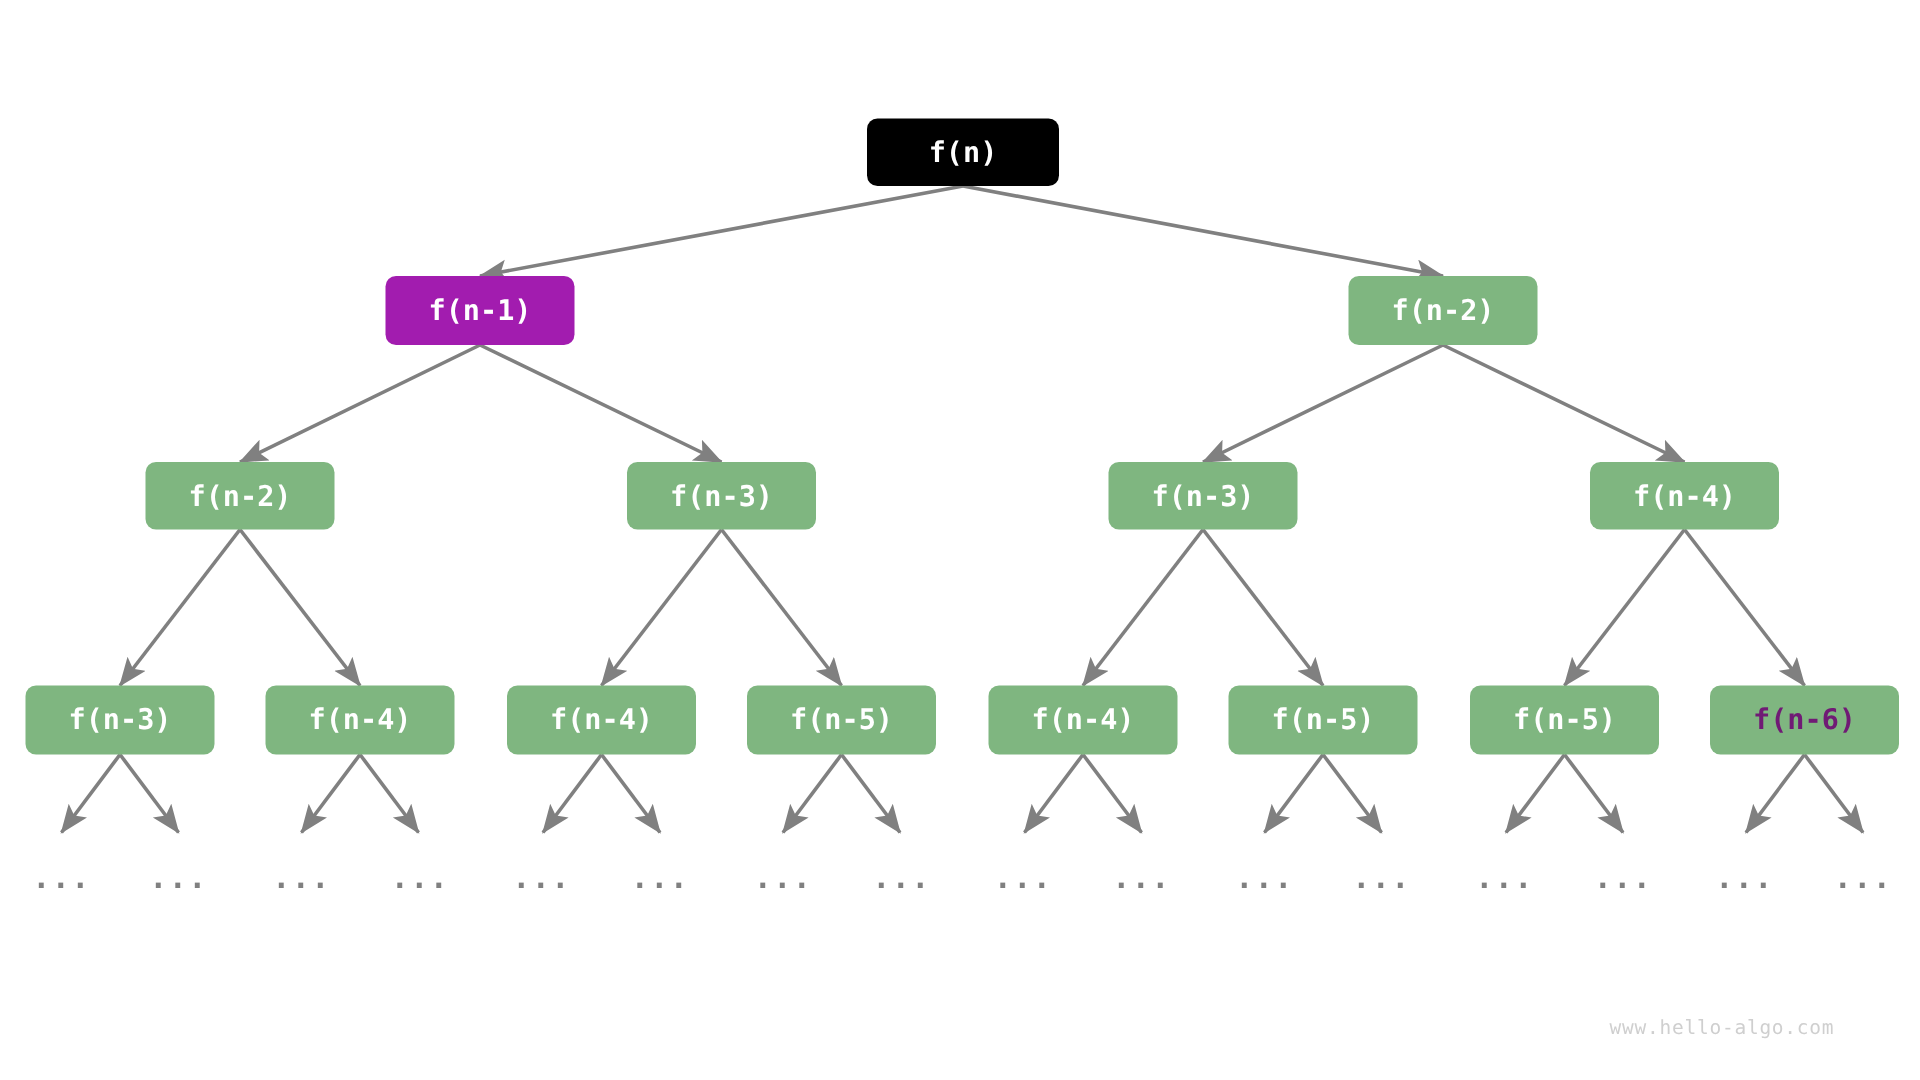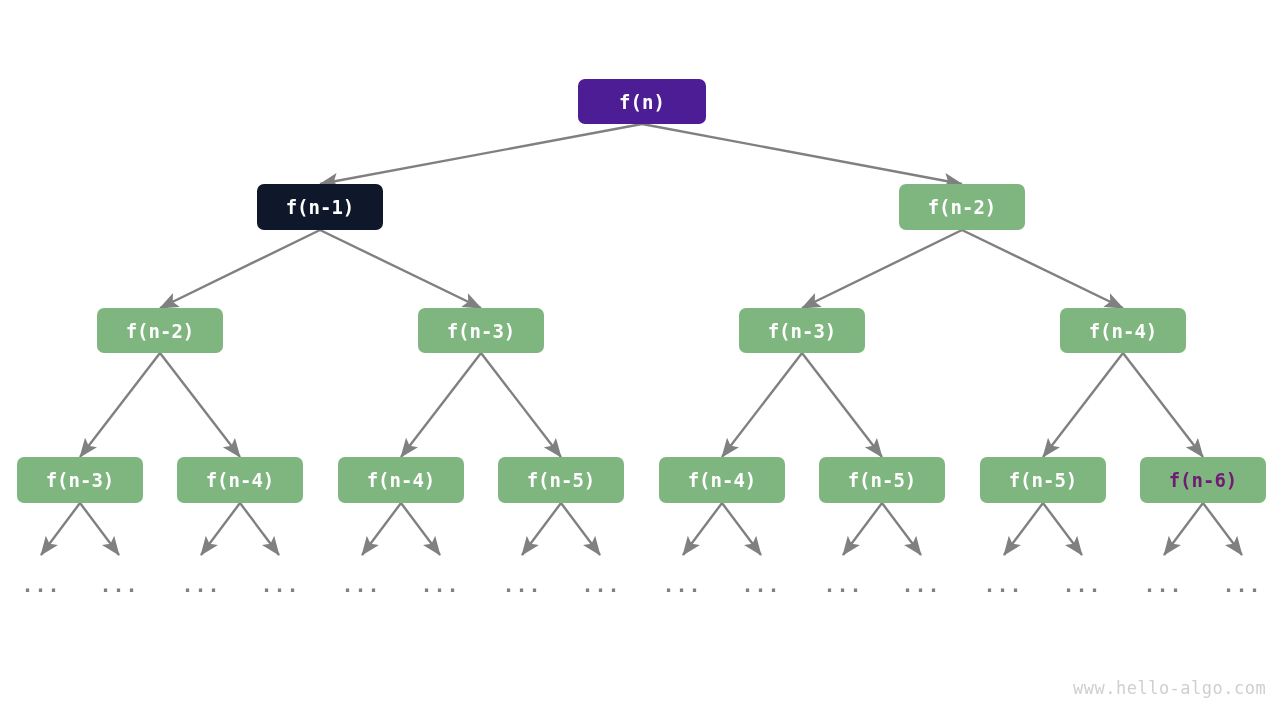--- a/index.html
+++ b/index.html
@@ -53,21 +53,21 @@
     font-weight: bold;
     letter-spacing: 1px;
     transform: translate(-50%, -50%);
     white-space: nowrap;
     user-select: none;
   }
   #watermark {
     position: absolute;
     color: #cfcfcf;
     font-family: "DejaVu Sans Mono", "Liberation Mono", monospace;
-    font-size: 17px;
+    font-size: 13px;
     letter-spacing: 0.5px;
     white-space: nowrap;
     user-select: none;
   }
 </style>
 </head>
 <body style="background: rgb(255, 255, 255);">
 
 <div id="canvas">
   <svg id="edge-layer" viewBox="0 0 1280 720" xmlns="http://www.w3.org/2000/svg">
@@ -105,22 +105,22 @@
         <line x1="722" y1="503" x2="761" y2="555" stroke="#808080" stroke-width="2.4" marker-end="url(#arrowhead)"></line>
         <line x1="882" y1="503" x2="843" y2="555" stroke="#808080" stroke-width="2.4" marker-end="url(#arrowhead)"></line>
         <line x1="882" y1="503" x2="921" y2="555" stroke="#808080" stroke-width="2.4" marker-end="url(#arrowhead)"></line>
         <line x1="1043" y1="503" x2="1004" y2="555" stroke="#808080" stroke-width="2.4" marker-end="url(#arrowhead)"></line>
         <line x1="1043" y1="503" x2="1082" y2="555" stroke="#808080" stroke-width="2.4" marker-end="url(#arrowhead)"></line>
         <line x1="1203" y1="503" x2="1164" y2="555" stroke="#808080" stroke-width="2.4" marker-end="url(#arrowhead)"></line>
         <line x1="1203" y1="503" x2="1242" y2="555" stroke="#808080" stroke-width="2.4" marker-end="url(#arrowhead)"></line>
       </g>
   </svg>
   <div id="nodes-layer">
-      <div class="node" style="left: 578px; top: 79px; width: 128px; height: 45px; background: #4c1d95; color: rgb(255, 255, 255);">f(n)</div>
-      <div class="node" style="left: 257px; top: 184px; width: 126px; height: 46px; background: #0f172a; color: rgb(255, 255, 255);">f(n-1)</div>
+      <div class="node" style="left: 578px; top: 79px; width: 128px; height: 45px; background: #000000; color: rgb(255, 255, 255);">f(n)</div>
+      <div class="node" style="left: 257px; top: 184px; width: 126px; height: 46px; background: #a21caf; color: rgb(255, 255, 255);">f(n-1)</div>
       <div class="node" style="left: 899px; top: 184px; width: 126px; height: 46px; background: rgb(127, 182, 128); color: rgb(255, 255, 255);">f(n-2)</div>
       <div class="node" style="left: 97px; top: 308px; width: 126px; height: 45px; background: rgb(127, 182, 128); color: rgb(255, 255, 255);">f(n-2)</div>
       <div class="node" style="left: 418px; top: 308px; width: 126px; height: 45px; background: rgb(127, 182, 128); color: rgb(255, 255, 255);">f(n-3)</div>
       <div class="node" style="left: 739px; top: 308px; width: 126px; height: 45px; background: rgb(127, 182, 128); color: rgb(255, 255, 255);">f(n-3)</div>
       <div class="node" style="left: 1060px; top: 308px; width: 126px; height: 45px; background: rgb(127, 182, 128); color: rgb(255, 255, 255);">f(n-4)</div>
       <div class="node" style="left: 17px; top: 457px; width: 126px; height: 46px; background: rgb(127, 182, 128); color: rgb(255, 255, 255);">f(n-3)</div>
       <div class="node" style="left: 177px; top: 457px; width: 126px; height: 46px; background: rgb(127, 182, 128); color: rgb(255, 255, 255);">f(n-4)</div>
       <div class="node" style="left: 338px; top: 457px; width: 126px; height: 46px; background: rgb(127, 182, 128); color: rgb(255, 255, 255);">f(n-4)</div>
       <div class="node" style="left: 498px; top: 457px; width: 126px; height: 46px; background: rgb(127, 182, 128); color: rgb(255, 255, 255);">f(n-5)</div>
       <div class="node" style="left: 659px; top: 457px; width: 126px; height: 46px; background: rgb(127, 182, 128); color: rgb(255, 255, 255);">f(n-4)</div>

